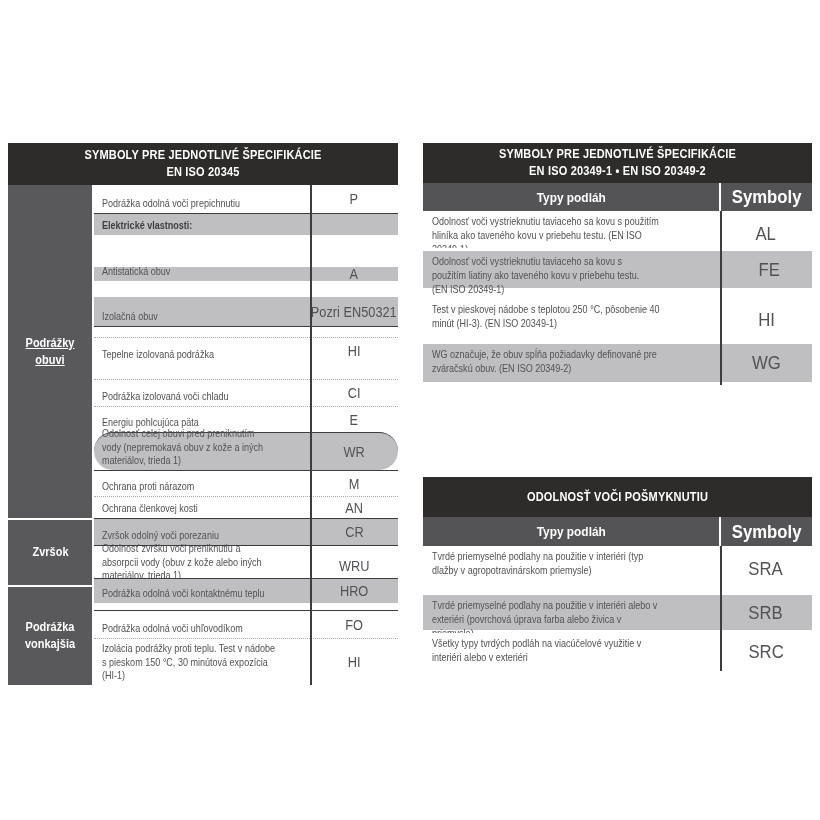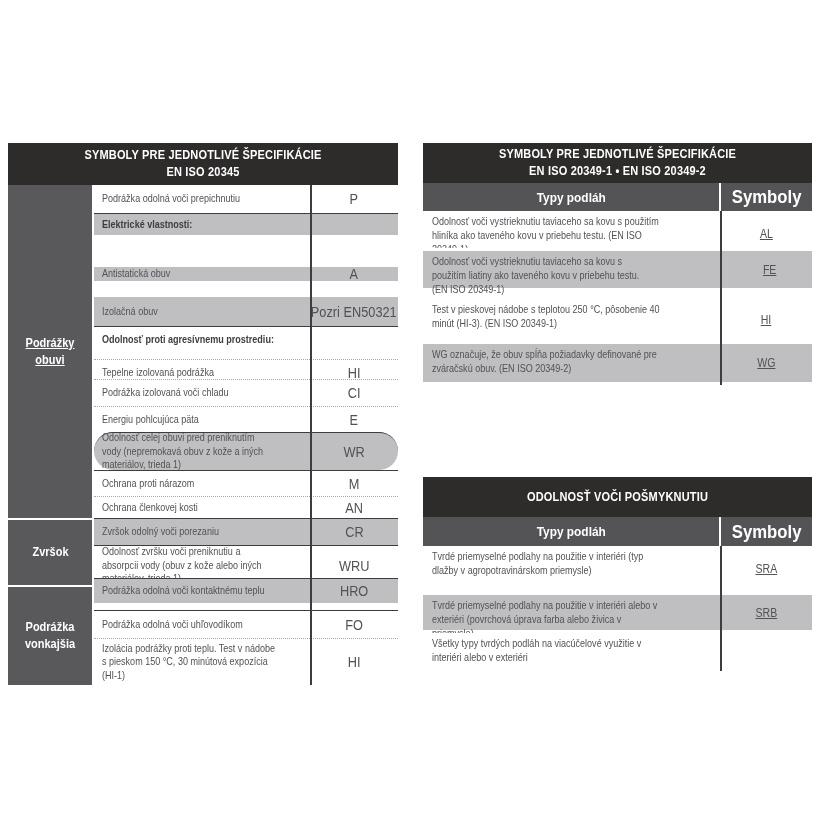--- a/index.html
+++ b/index.html
@@ -19,42 +19,42 @@
          display:flex;flex-direction:column;justify-content:center;box-sizing:border-box;}
   .thead .tl{font-size:12.5px;line-height:17px;letter-spacing:.2px;}
   .tbody{position:relative;background:#fff;}
   
   .cx{display:block;transform:scaleX(.86);transform-origin:0 50%;width:116%;}
   .cxc{display:block;transform:scaleX(.88);transform-origin:50% 50%;white-space:nowrap;}
   .cxw{display:block;transform:scaleX(.88);transform-origin:50% 50%;}
   
   .lrow{position:absolute;left:86px;width:304px;box-sizing:border-box;display:flex;background:#fff;}
   .lrow.g{background:var(--grayRow);}
-  .ldesc{width:216px;box-sizing:border-box;padding:2px 6px 2px 8px;display:flex;align-items:center;
+  .ldesc{width:216px;box-sizing:border-box;padding:2px 6px 2px 8px;display:flex;align-items:flex-end;
          color:var(--text);font-size:10.5px;line-height:1.3;}
   .ldesc.hd{font-weight:bold;color:var(--textBold);}
   .lsym{width:88px;box-sizing:border-box;display:flex;align-items:center;justify-content:center;
         font-size:14.5px;color:var(--text);}
   .lgroup{position:absolute;left:0;width:86px;box-sizing:border-box;background:var(--groupBg);
           color:#fff;font-weight:bold;font-size:12.5px;line-height:1.35;display:flex;align-items:center;
           justify-content:center;text-align:center;border-right:2px solid #fff;}
   .vline{position:absolute;top:0;bottom:0;width:2px;background:var(--lineDark);}
   
   .subheader{height:28px;background:var(--subheaderBg);display:flex;box-sizing:border-box;}
   .sub-desc{width:296px;display:flex;align-items:center;justify-content:center;color:#fff;
             font-weight:bold;font-size:13.5px;}
   .subdiv{width:2px;background:#fff;height:100%;}
   .sub-sym{flex:1;display:flex;align-items:center;justify-content:center;color:#fff;
            font-weight:bold;font-size:19px;}
   .rrow{position:absolute;left:0;width:389px;box-sizing:border-box;display:flex;background:#fff;}
   .rrow.g{background:var(--grayRow);border-top:3px solid #fff;border-bottom:3px solid #fff;}
   .rdesc{width:297px;box-sizing:border-box;padding:3px 18px 3px 9px;display:flex;
          color:var(--text);font-size:10.5px;line-height:1.35;}
   .rsym{width:92px;box-sizing:border-box;display:flex;align-items:center;justify-content:center;
-        font-size:12px;color:var(--text);text-decoration:underline;}
+        font-size:19px;color:var(--text);}
 </style>
 </head>
 <body>
 
 <div class="page">
 
   <section class="tbl" style="left:8px;top:143px;width:390px;">
     <div class="thead" style="height:42px;">
       <span class="tl cxc">SYMBOLY PRE JEDNOTLIVÉ ŠPECIFIKÁCIE</span>
       <span class="tl cxc">EN ISO 20345</span>
@@ -89,21 +89,21 @@
           <div class="lsym">
             <span class="cxc">Pozri EN50321</span>
           </div>
         </div>
         <div class="lrow" style="top: 141px; height: 26px; border-top: 1px solid var(--lineDark);">
           <div class="ldesc hd">
             <span class="cx">Odolnosť proti agresívnemu prostrediu:</span>
           </div>
           <div class="lsym"></div>
         </div>
-        <div class="lrow" style="top: 174px; height: 27px; border-top: 1px dotted rgb(169, 169, 171);">
+        <div class="lrow" style="top: 152px; height: 27px; border-top: 1px dotted rgb(169, 169, 171);">
           <div class="ldesc">
             <span class="cx">Tepelne izolovaná podrážka</span>
           </div>
           <div class="lsym">
             <span class="cxc">HI</span>
           </div>
         </div>
         <div class="lrow" style="top: 194px; height: 27px; border-top: 1px dotted rgb(169, 169, 171);">
           <div class="ldesc">
             <span class="cx">Podrážka izolovaná voči chladu</span>
@@ -275,18 +275,21 @@
             <span class="cx">Tvrdé priemyselné podlahy na použitie v interiéri alebo v exteriéri (povrchová úprava farba alebo živica v priemysle)</span>
           </div>
           <div class="rsym">
             <span class="cxc">SRB</span>
           </div>
         </div>
         <div class="rrow" style="top: 87px; height: 38px;">
           <div class="rdesc">
             <span class="cx">Všetky typy tvrdých podláh na viacúčelové využitie v interiéri alebo v exteriéri</span>
           </div>
+          <div class="rsym">
+            <span class="cxc">SRC</span>
+          </div>
         </div>
         <div class="vline" style="left: 297px;"></div>
       </div>
   </section>
 
 </div>
 
 </body></html>

